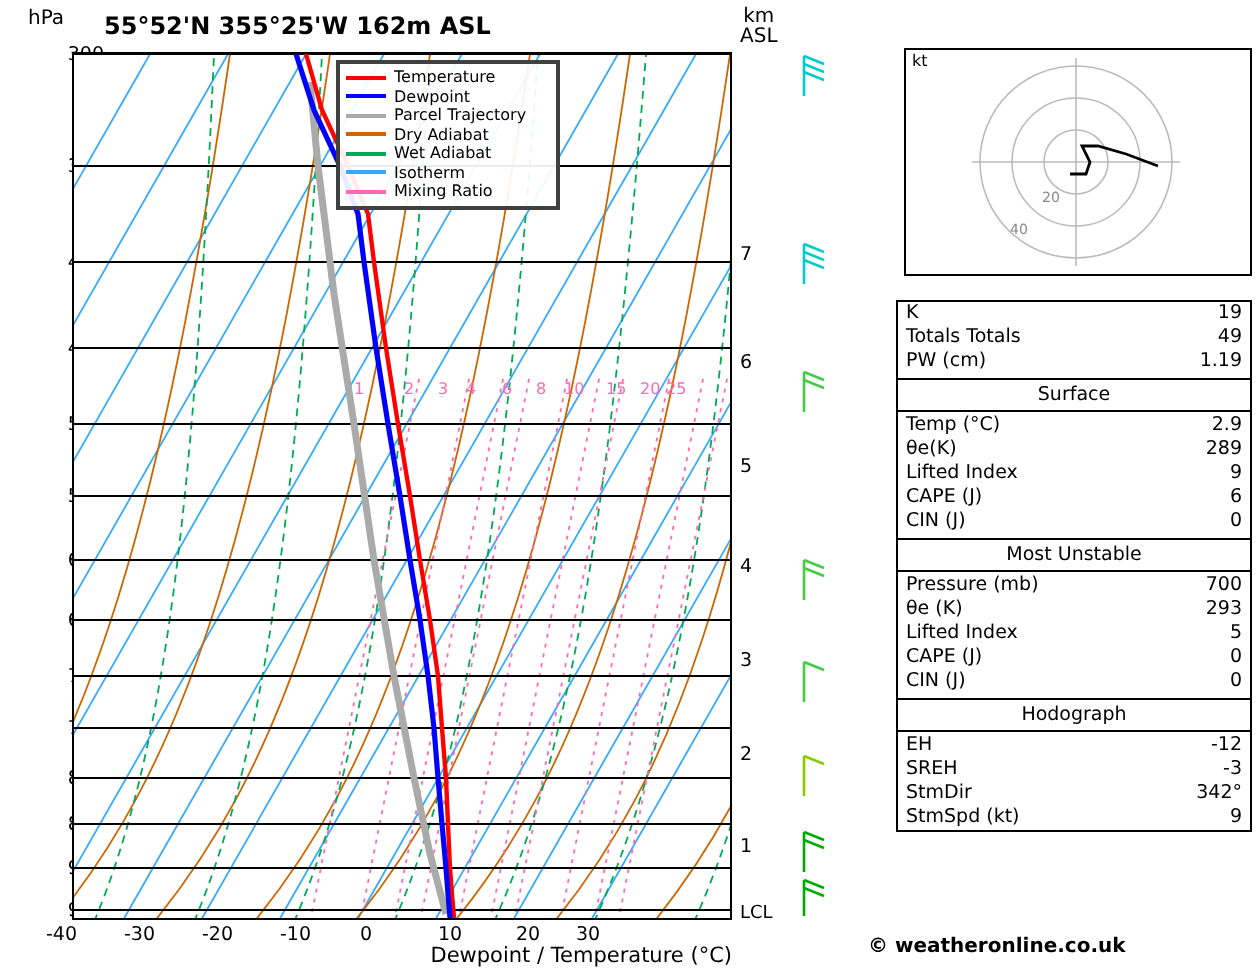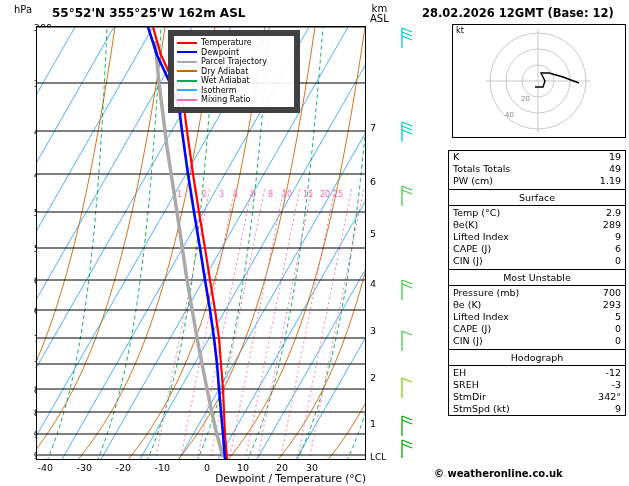--- a/index.html
+++ b/index.html
@@ -9,26 +9,26 @@
   
   #skewt-panel{position:absolute;left:0;top:0;width:420px;height:486px;}
   #hpa-label{position:absolute;left:14px;top:4px;font-size:10px;color:#000;}
   #chart-title{position:absolute;left:52px;top:6px;font-size:12px;font-weight:bold;color:#000;letter-spacing:0px;}
   #km-label{position:absolute;left:370px;top:4px;font-size:10px;color:#000;text-align:center;line-height:10px;}
 
   #plot{position:absolute;left:36px;top:26px;width:330px;height:434px;border:1px solid #000;box-sizing:border-box;overflow:hidden;background:#fff;}
   #plot svg{position:absolute;left:0;top:0;}
 
   .ptick{position:absolute;right:368px;font-size:9.5px;color:#000;text-align:right;width:30px;}
-  .ttick{position:absolute;top:462px;font-size:9.5px;color:#000;text-align:right;width:30px;}
+  .ttick{position:absolute;top:462px;font-size:9.5px;color:#000;text-align:left;width:30px;}
   .kmtick{position:absolute;left:370px;font-size:9.5px;color:#000;}
   #xaxis-title{position:absolute;left:36px;top:472px;width:330px;text-align:right;font-size:10.5px;color:#000;}
 
   
-  #legend{position:absolute;left:168px;top:30px;width:132px;border:6px solid #404040;background:rgba(255,255,255,0.92);padding:2px 3px;box-sizing:border-box;}
+  #legend{position:absolute;left:168px;top:30px;width:112px;border:2px solid #404040;background:rgba(255,255,255,0.92);padding:2px 3px;box-sizing:border-box;}
   .leg-row{display:flex;align-items:center;height:9.5px;}
   .leg-swatch{width:20px;height:0;border-top-width:2px;border-top-style:solid;margin-right:4px;flex:0 0 20px;}
   .leg-label{font-size:8px;color:#000;line-height:9.5px;white-space:nowrap;}
 
   
   #mixlabel{position:absolute;left:352px;top:196px;font-size:9px;color:#ff69b4;transform:rotate(-90deg);transform-origin:left top;white-space:nowrap;}
   #lcl-label{position:absolute;left:370px;top:452px;font-size:9px;color:#000;}
 
   
   #right-col{position:absolute;left:420px;top:0;width:209px;height:486px;}
@@ -249,21 +249,20 @@
         <line x1="10" y1="394" x2="20" y2="398"></line>
         <line x1="10" y1="414" x2="10" y2="432"></line>
           <line x1="10" y1="414" x2="20" y2="418"></line>
         <line x1="10" y1="418" x2="20" y2="422"></line>
       </g>
     </svg>
   </div>
 
   <div id="right-col">
 
-    <div id="date-title">28.02.2026 12GMT (Base: 12)</div>
 
     <div id="hodo-box">
       <span class="kt">kt</span>
       <svg width="170" height="110">
         <g stroke="#bbbbbb" stroke-width="0.8" fill="none">
           <circle cx="85" cy="56" r="16"></circle>
           <circle cx="85" cy="56" r="32"></circle>
           <circle cx="85" cy="56" r="48"></circle>
           <line x1="85" y1="4" x2="85" y2="108"></line>
           <line x1="33" y1="56" x2="137" y2="56"></line>

